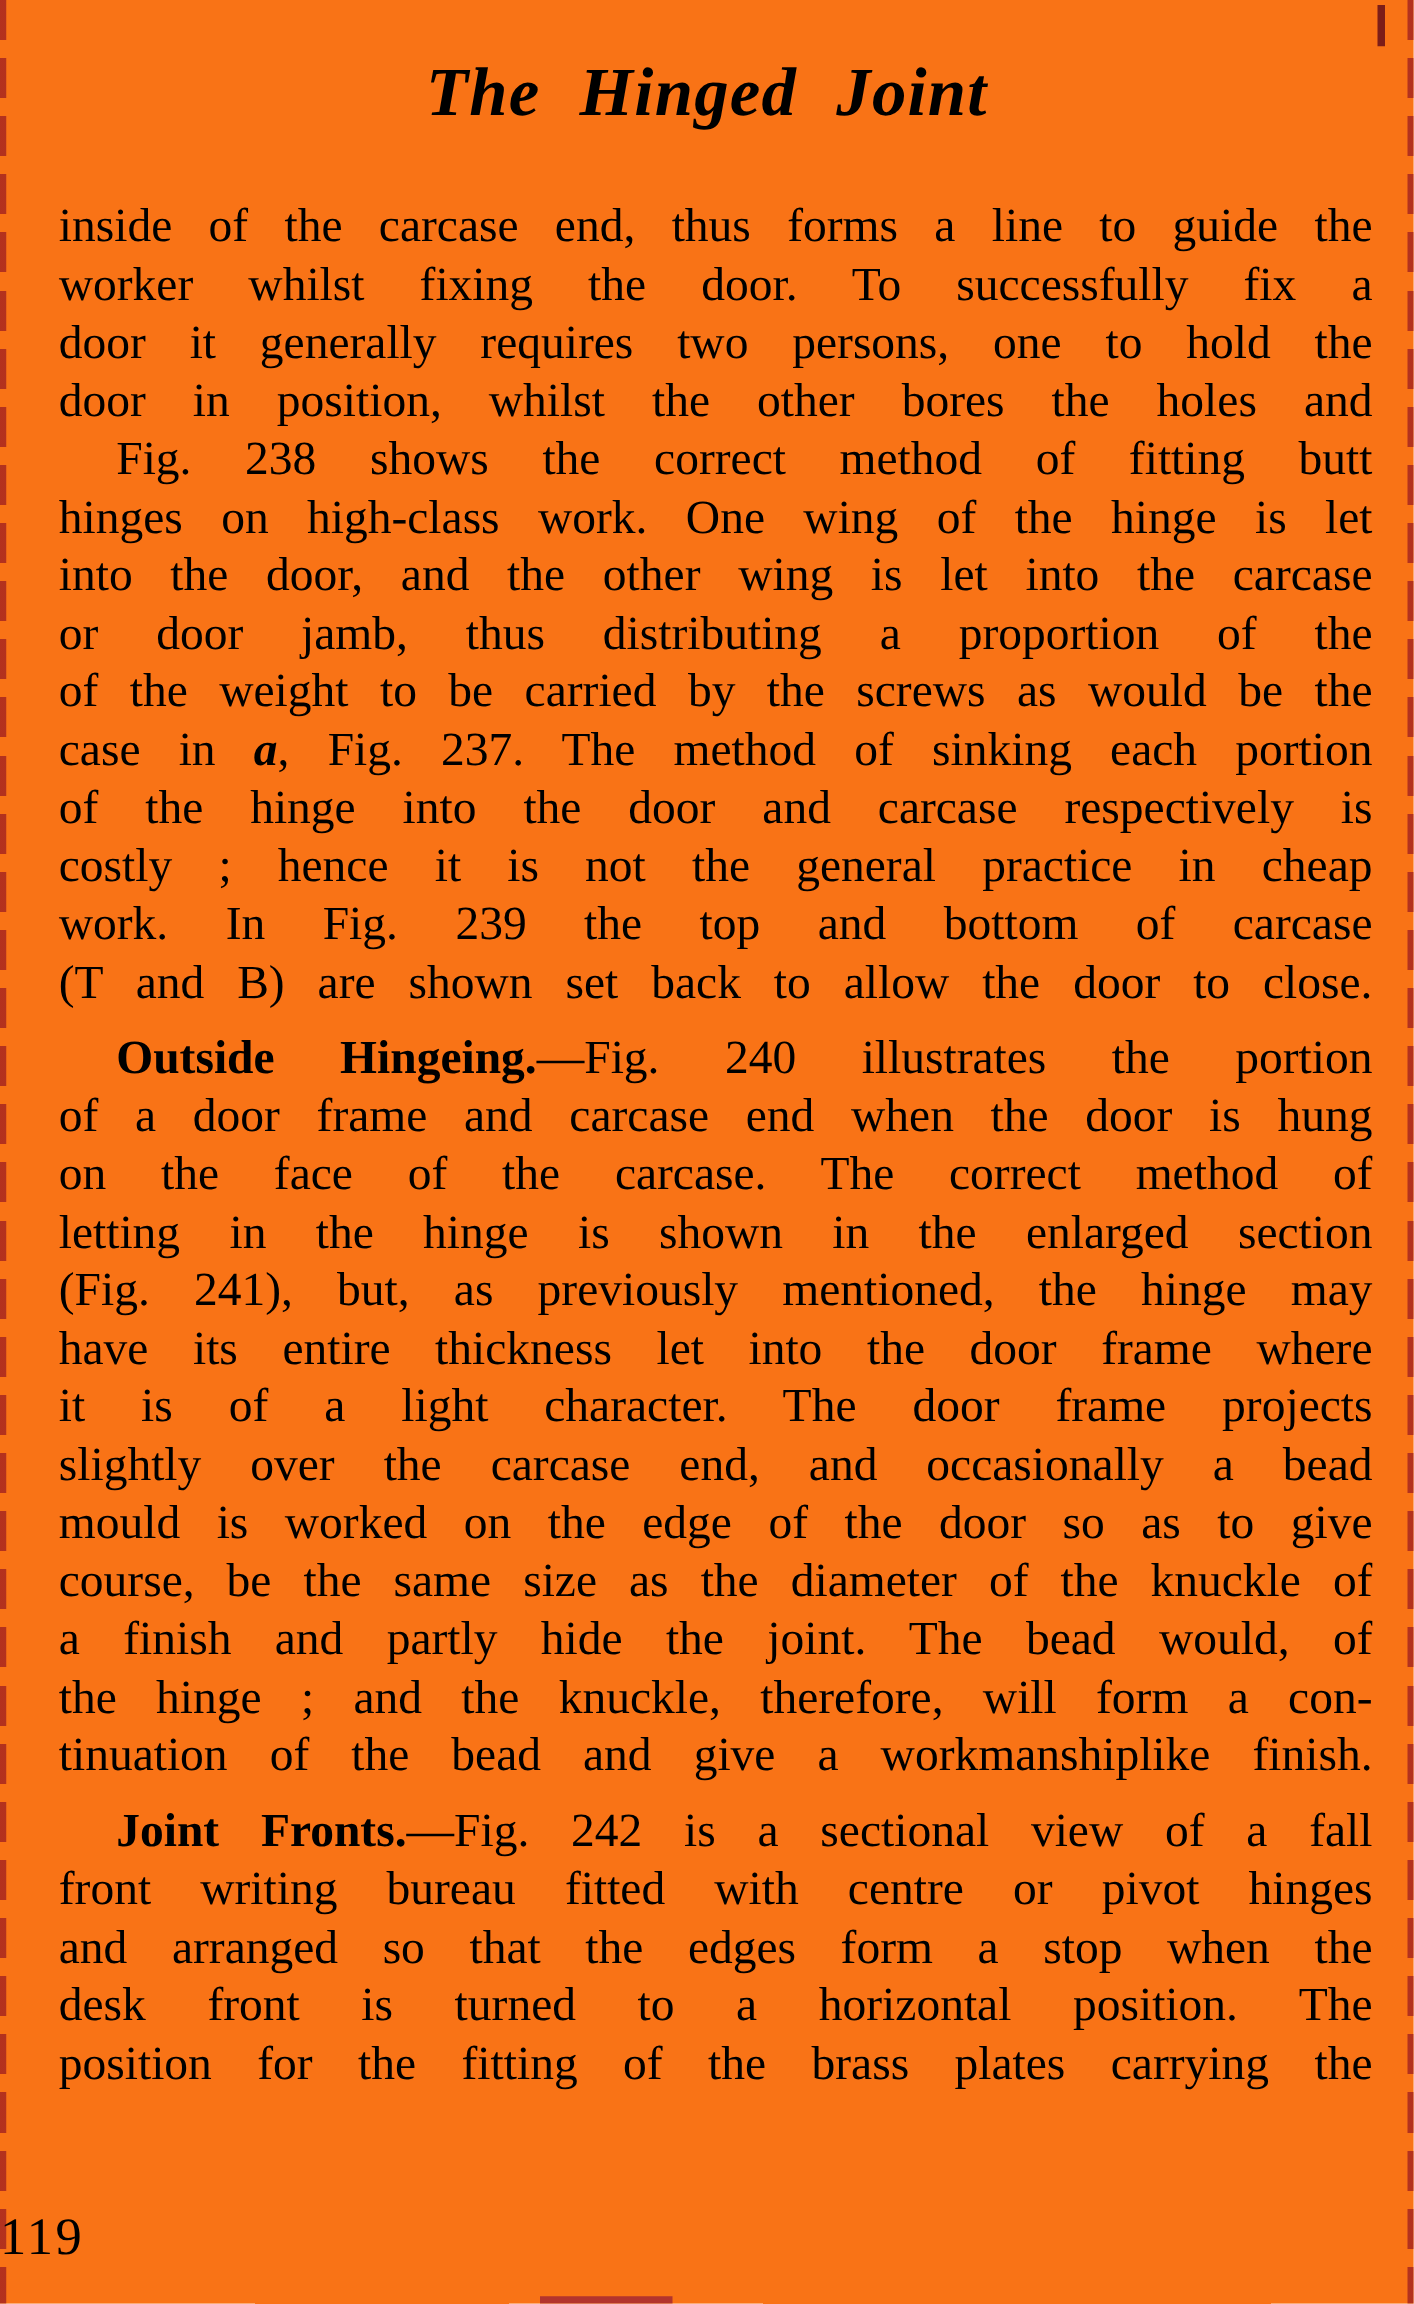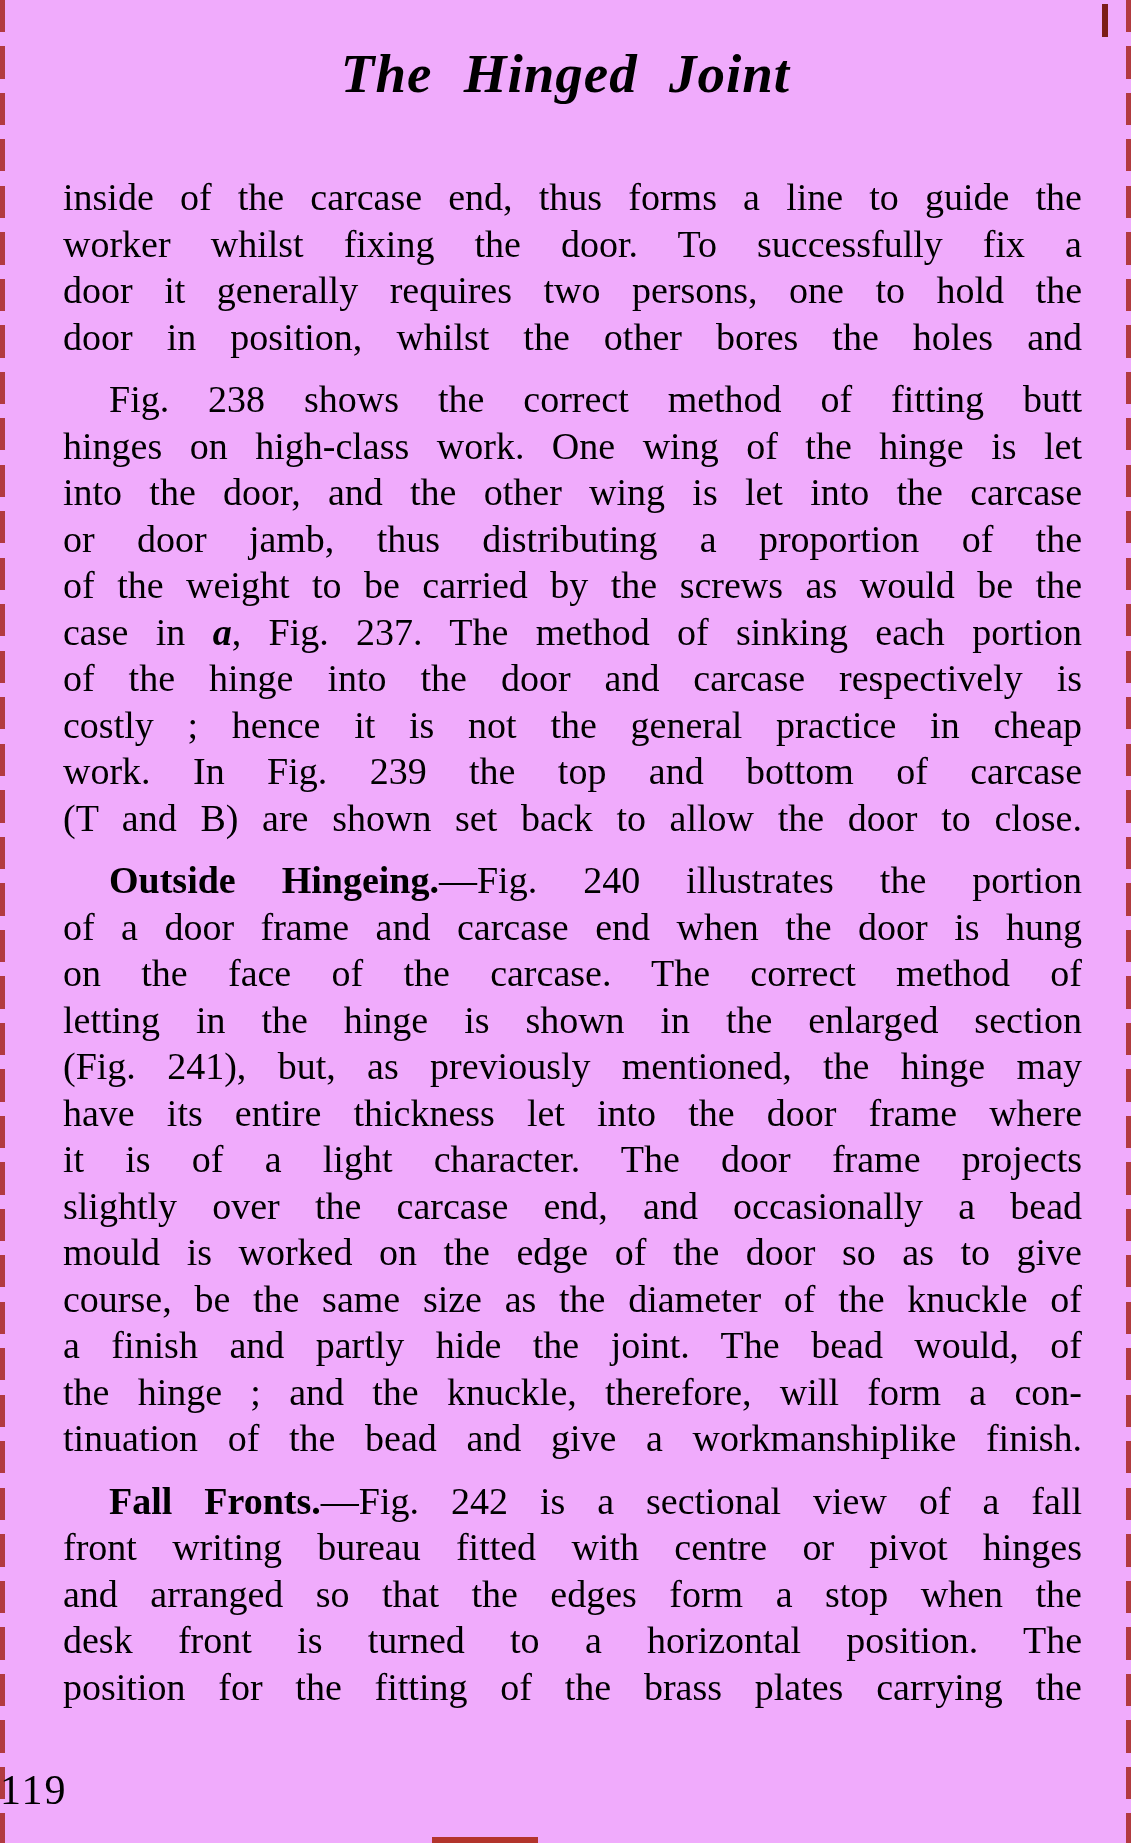--- a/index.html
+++ b/index.html
@@ -1,41 +1,41 @@
 <!DOCTYPE html>
 <html><head>
 <meta charset="utf-8">
 <style>
   html,body{margin:0;padding:0;background:#fff;}
   .page{
     position:relative;
     width:1131px;
     height:1843px;
-    background:#f0abfc;
+    background:#f97316;
     color:#000;
     font-family:"Liberation Serif", serif;
     overflow:hidden;
   }
   .title{
     position:absolute;
     left:0; top:42px;
     width:100%;
     text-align:center;
     font-size:55px;
     font-weight:bold;
     font-style:italic;
     word-spacing:0.30em;
     letter-spacing:1px;
   }
   .body-text{
     position:absolute;
     left:47px; top:158px;
     width:1051px;
   }
-  .para{margin:16px;}
+  .para{margin:0;}
   .para.gap{margin-top:14px;}
   .line{
     height:46.5px;
     line-height:46.5px;
     font-size:38px;
     overflow:hidden;
     word-spacing:3px;
     white-space:normal;
   }
   .line.j{text-align:justify;}
@@ -116,21 +116,21 @@
         <div class="line j"><span>have its entire thickness let into the door frame where</span></div>
         <div class="line j"><span>it is of a light character.  The door frame projects</span></div>
         <div class="line j"><span>slightly over the carcase end, and occasionally a bead</span></div>
         <div class="line j"><span>mould is worked on the edge of the door so as to give</span></div>
         <div class="line j"><span>course, be the same size as the diameter of the knuckle of</span></div>
         <div class="line j"><span>a finish and partly hide the joint.  The bead would, of</span></div>
         <div class="line j"><span>the hinge ; and the knuckle, therefore, will form a con-</span></div>
         <div class="line j"><span>tinuation of the bead and give a workmanshiplike finish.</span></div>
       </div>
       <div class="para gap">
-        <div class="line j ind"><b>Fall Fronts.</b><span>—Fig. 242 is a sectional view of a fall</span></div>
+        <div class="line j ind"><b>Joint Fronts.</b><span>—Fig. 242 is a sectional view of a fall</span></div>
         <div class="line j"><span>front writing bureau fitted with centre or pivot hinges</span></div>
         <div class="line j"><span>and arranged so that the edges form a stop when the</span></div>
         <div class="line j"><span>desk front is turned to a horizontal position.  The</span></div>
         <div class="line j"><span>position for the fitting of the brass plates carrying the</span></div>
       </div>
     </div>
 
   <div class="pagenum">119</div>
 </div>
 

